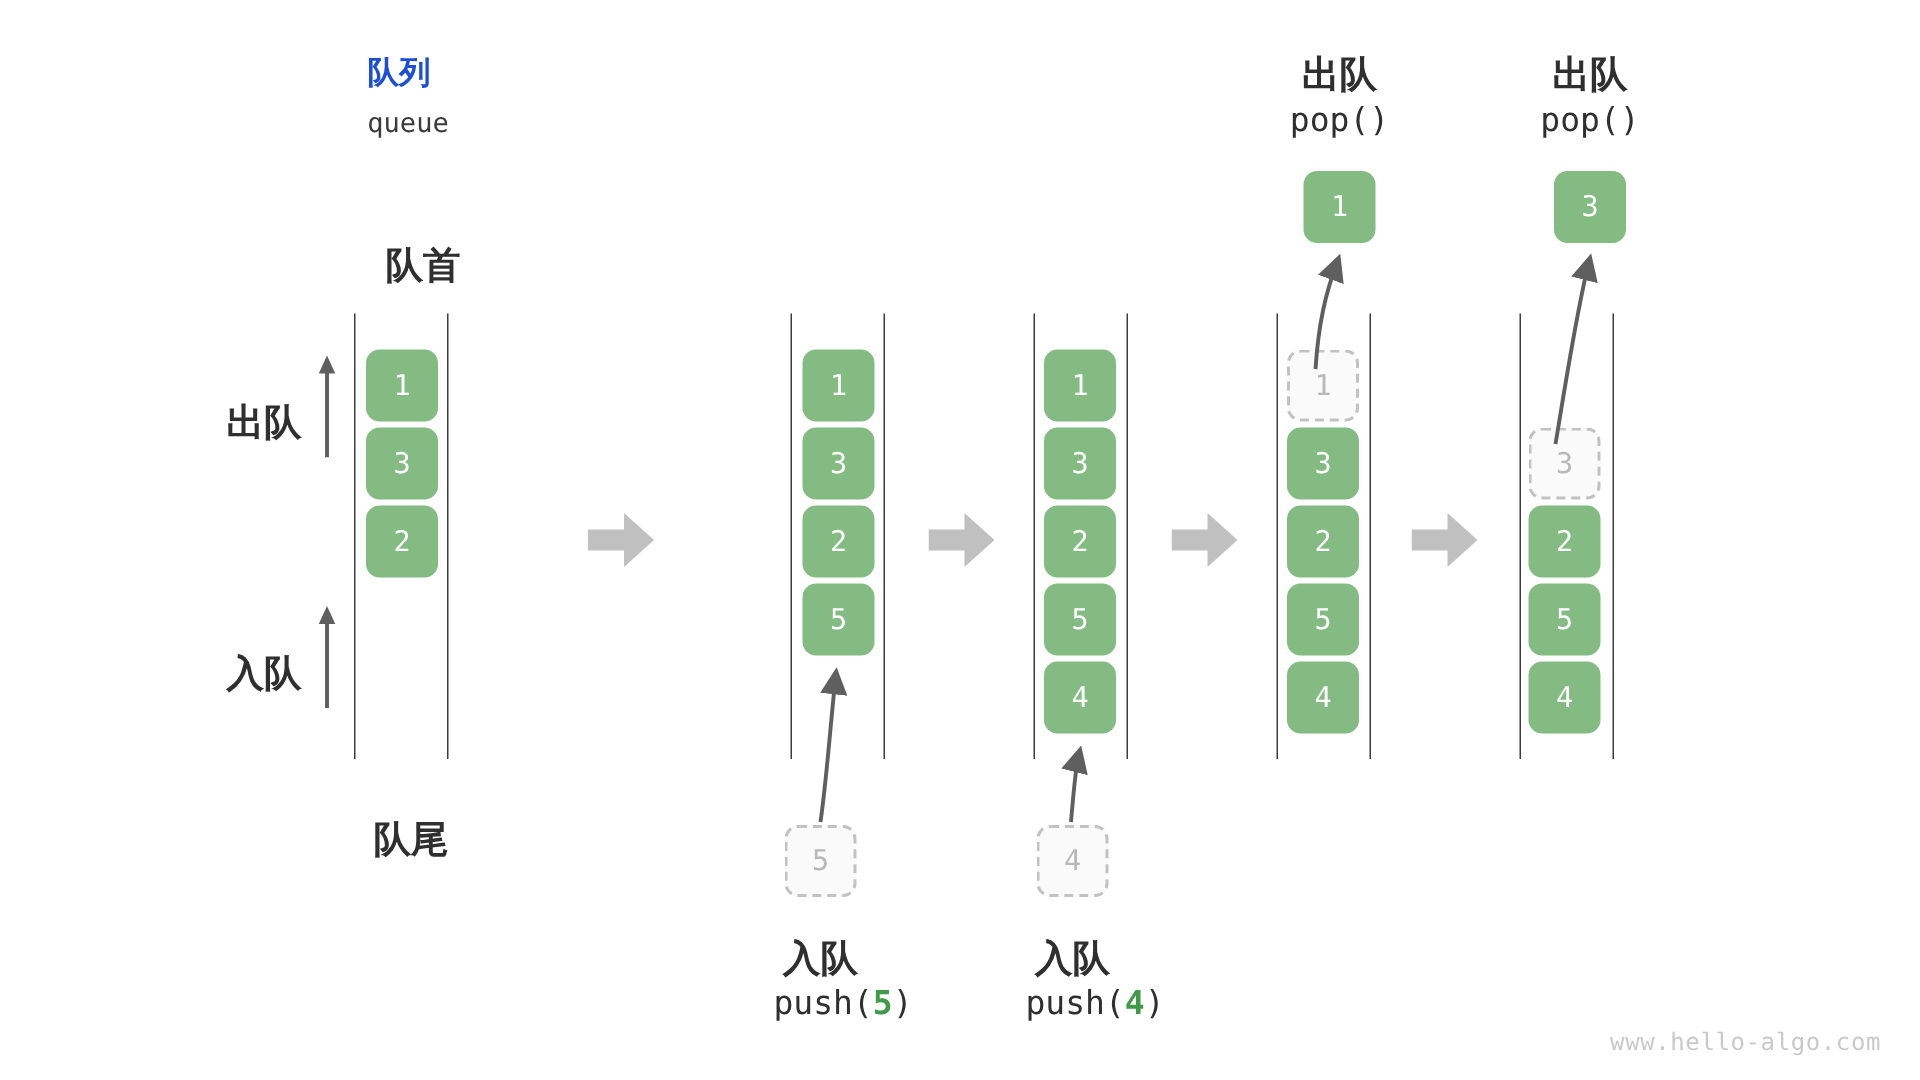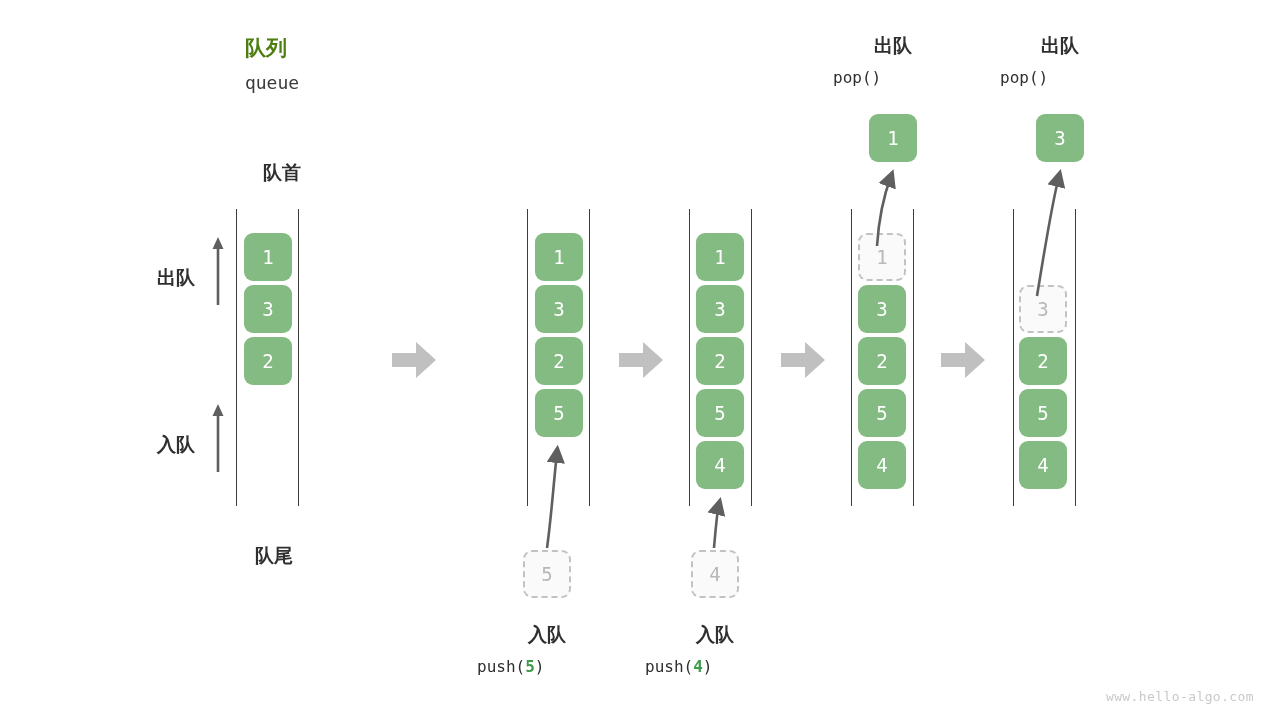--- a/index.html
+++ b/index.html
@@ -4,36 +4,36 @@
 <style>
   html,body{margin:0;padding:0;}
   body{
     width:1280px;height:720px;background:#ffffff;
     font-family:"DejaVu Sans","Liberation Sans",sans-serif;
     position:relative;overflow:hidden;
   }
 
   
   .title-cn{
-    position:absolute;font-size:21px;font-weight:bold;color:#4d7c0f;
+    position:absolute;font-size:21px;font-weight:bold;color:#1d4ed8;
     text-align:center;white-space:nowrap;
   }
   .title-en{
     position:absolute;font-size:18px;color:#3b3b3b;
     font-family:"DejaVu Sans Mono","Liberation Mono",monospace;
     text-align:center;white-space:nowrap;
   }
   .lbl-cn{
-    position:absolute;font-size:19px;font-weight:bold;color:#2f2f2f;
+    position:absolute;font-size:25px;font-weight:bold;color:#2f2f2f;
     text-align:center;white-space:nowrap;
   }
   .lbl-mono{
-    position:absolute;font-size:16px;color:#2f2f2f;
+    position:absolute;font-size:22px;color:#2f2f2f;
     font-family:"DejaVu Sans Mono","Liberation Mono",monospace;
-    text-align:left;white-space:nowrap;
+    text-align:center;white-space:nowrap;
   }
   .lbl-mono .hl{color:#3f9b4a;font-weight:bold;}
 
   
   .rail{position:absolute;width:1px;background:#3c3c3c;}
 
   
   .cell{
     position:absolute;width:48px;height:48px;border-radius:9px;
     background:#83bb82;color:#ffffff;
@@ -50,21 +50,21 @@
 
   
   .motion{position:absolute;left:0;top:0;width:1280px;height:720px;}
 
   
   .dir-arrow{position:absolute;width:14px;height:70px;}
 
   
   .watermark{
     position:absolute;right:26px;bottom:16px;
-    font-size:13px;color:#c9c9c9;letter-spacing:.4px;
+    font-size:16px;color:#c9c9c9;letter-spacing:.4px;
     font-family:"DejaVu Sans Mono","Liberation Mono",monospace;
     white-space:nowrap;
     margin-top:46px;
   }
 </style>
 </head>
 <body>
 
 <div class="title-cn" style="left:206px;top:34px;width:120px;">队列</div>
 <div class="title-en" style="left:212px;top:72px;width:120px;">queue</div>

